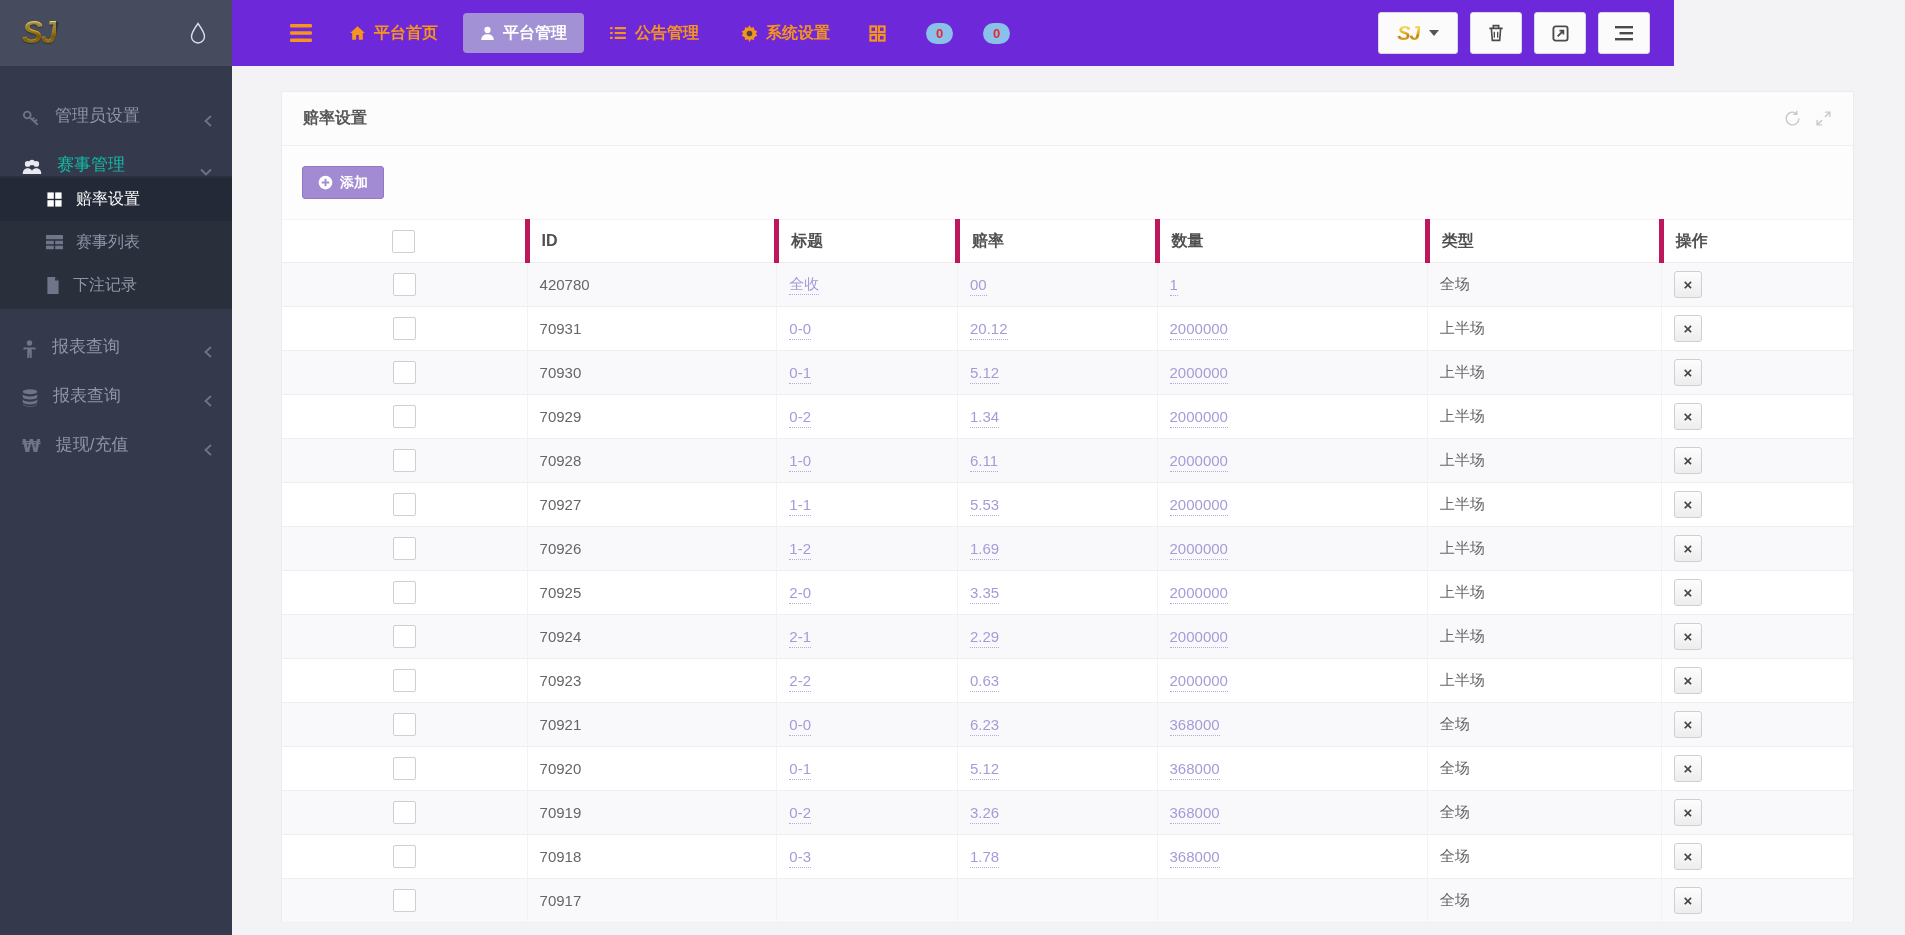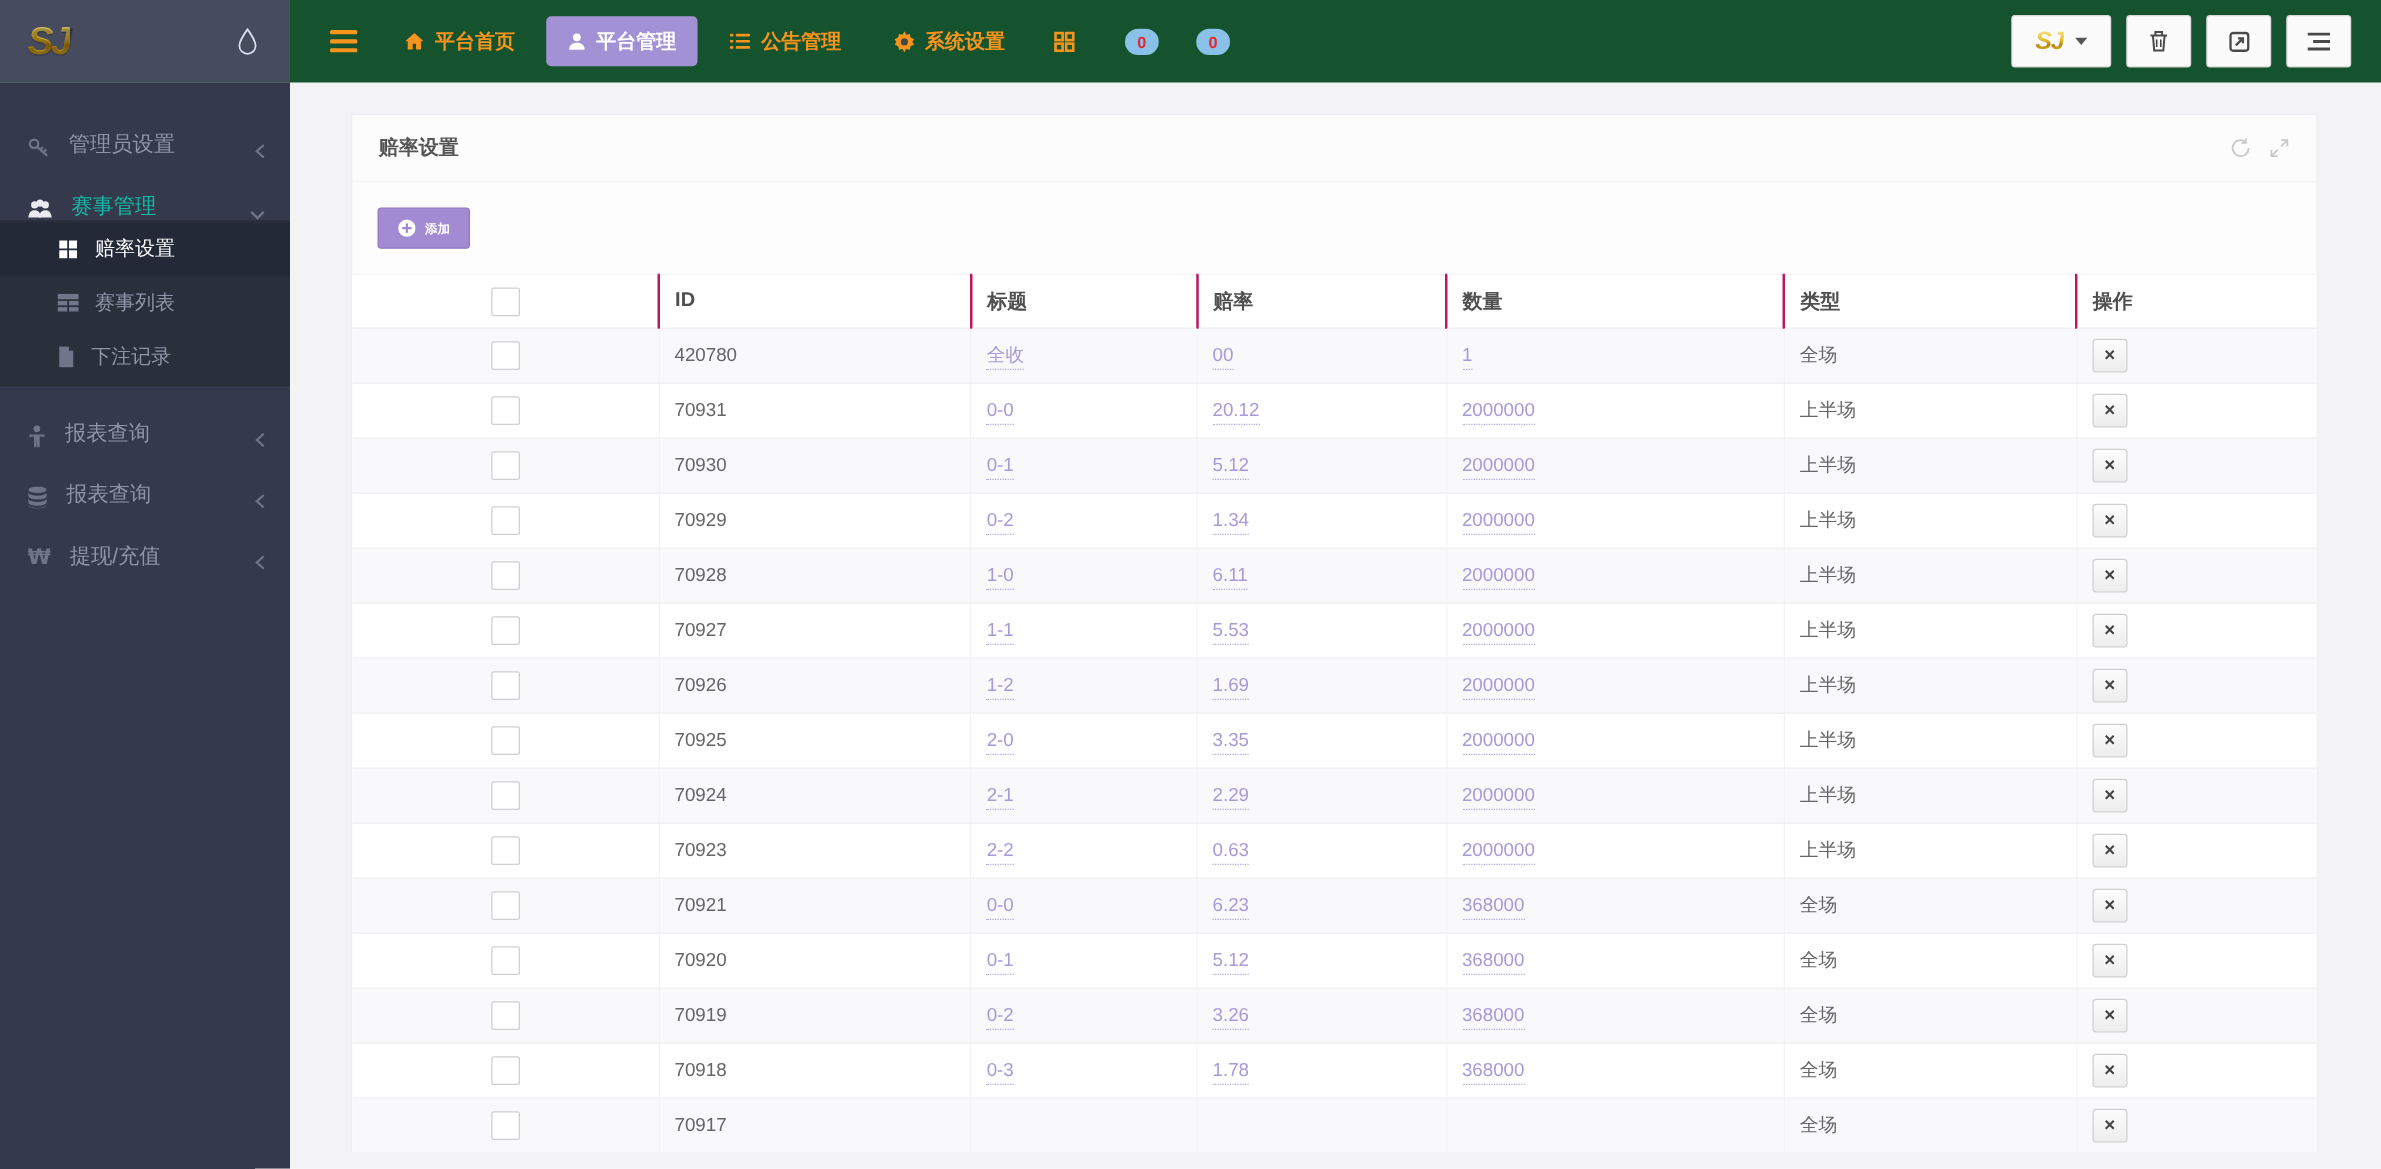--- a/index.html
+++ b/index.html
@@ -5,21 +5,21 @@
   * { box-sizing: border-box; }
   html,body { margin:0; padding:0; }
   body {
     width:1905px; height:935px; overflow:hidden; position:relative;
     font-family:"Liberation Sans","DejaVu Sans",sans-serif;
     background:#f3f3f6; -webkit-font-smoothing:antialiased;
   }
   svg { display:block; }
 
   
-  .topbar { position:absolute; top:0; left:0; width:1905px; height:66px; background:#14532d; display:flex; align-items:stretch; z-index:10; }
+  .topbar { position:absolute; top:0; left:0; width:1674px; height:66px; background:#6d28d9; display:flex; align-items:stretch; z-index:10;gap:26px; }
   .brand { width:232px; background:#464c5e; display:flex; align-items:center; justify-content:space-between; padding:0 26px 0 22px; flex:none; }
   .brand-logo { font-weight:bold; font-style:italic; font-size:31px; letter-spacing:-2px;
     background:linear-gradient(180deg,#fdf0a6 0%,#e8b923 45%,#b8860b 60%,#f5d34f 100%);
     -webkit-background-clip:text; background-clip:text; color:transparent; text-shadow:0 1px 1px rgba(0,0,0,.35); }
   .brand-drop { color:#d9dfeb; }
   .navzone { display:flex; align-items:center; flex:1; padding-left:16px; }
   .hamburger { color:#f7941d; padding:0 16px; cursor:pointer; }
   .nav-item { display:flex; align-items:center; gap:8px; color:#f7941d; font-size:16px; font-weight:bold;
     padding:0 17px; height:40px; border-radius:4px; margin:0 4px; cursor:pointer; white-space:nowrap; }
   .nav-item.active { background:#a291d4; color:#fff; }
@@ -54,27 +54,27 @@
   
   .main { position:absolute; top:66px; left:232px; width:1673px; height:869px; overflow:hidden; }
   .panel { margin:25px 51px 0 49px; background:#fdfdfd; border:1px solid #ececf0; border-bottom:none; }
   .panel-header { height:54px; display:flex; align-items:center; padding:0 21px; background:#fcfcfc;
     border-bottom:1px solid #f0f0f0; }
   .panel-title { font-size:16px; font-weight:bold; color:#555; }
   .panel-tools { margin-left:auto; display:flex; align-items:center; gap:14px; color:#c9c9c9; }
   .panel-tools .tool { cursor:pointer; }
   .panel-body { padding:20px 0 0 0; background:#fdfdfd; }
   .btn-add { margin-left:20px; height:33px; padding:0 15px; background:#a28bd3; border:1px solid #9277c6;
-    border-radius:3px; color:#fff; font-size:10px; font-weight:bold; display:inline-flex; align-items:center;
+    border-radius:3px; color:#fff; font-size:14px; font-weight:bold; display:inline-flex; align-items:center;
     gap:7px; cursor:pointer; font-family:inherit; }
 
   
   table.odds { width:100%; border-collapse:collapse; table-layout:fixed; margin-top:20px; background:#fff; }
   .odds th { height:43px; text-align:left; font-size:16px; font-weight:bold; color:#4f4f4f;
-    padding:0 12px; border-right:2px solid #be185d; border-bottom:1px solid #ececec; border-top:1px solid #f4f4f4; background:#fff; }
+    padding:0 12px; border-right:5px solid #be185d; border-bottom:1px solid #ececec; border-top:1px solid #f4f4f4; background:#fff; }
   .odds td { height:44px; font-size:15px; color:#666; padding:0 12px;
     border-right:1px solid #f3f3f3; border-bottom:1px solid #efefef; }
   .odds th:last-child, .odds td:last-child { border-right:none; }
   .odds tbody tr:nth-child(odd) { background:#f9f9fb; }
   .odds .c-check { text-align:center; }
   .odds input[type=checkbox] { appearance:none; -webkit-appearance:none; width:23px; height:23px;
     border:1px solid #cfcfcf; border-radius:2px; background:#fff; margin:0; vertical-align:middle; cursor:pointer; }
   a.cell-link { color:#a89ad8; text-decoration:none; border-bottom:1px dotted #b6a9e0; padding-bottom:2px; cursor:pointer; }
   .btn-x { width:28px; height:27px; background:linear-gradient(180deg,#fdfdfd,#ededed); border:1px solid #cfcfcf;
     border-radius:3px; color:#444; font-weight:bold; font-size:15px; line-height:1;

